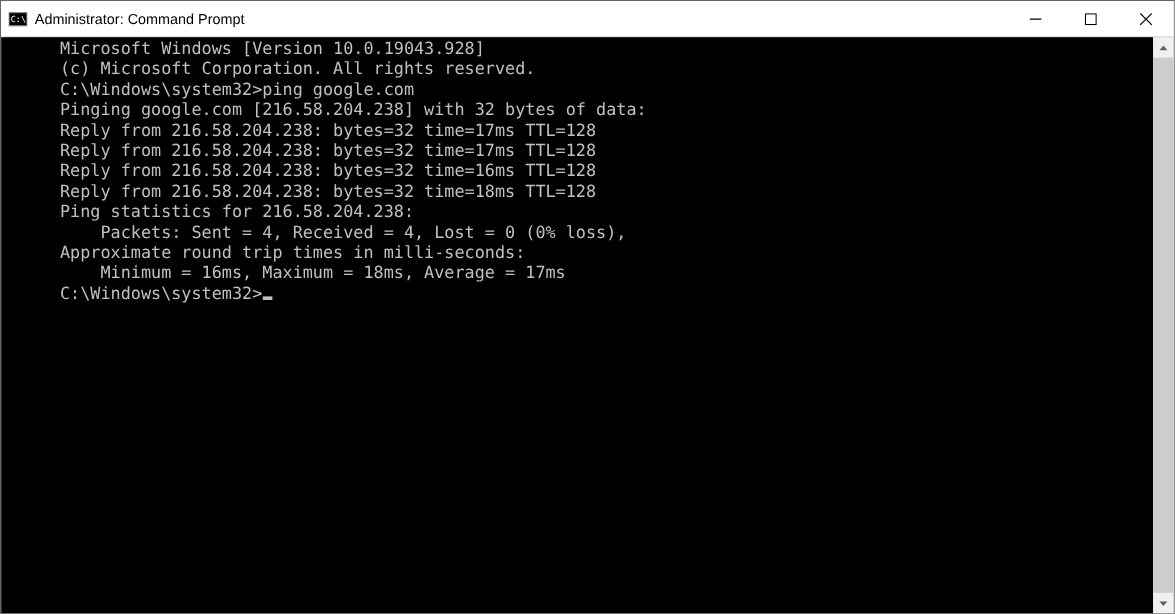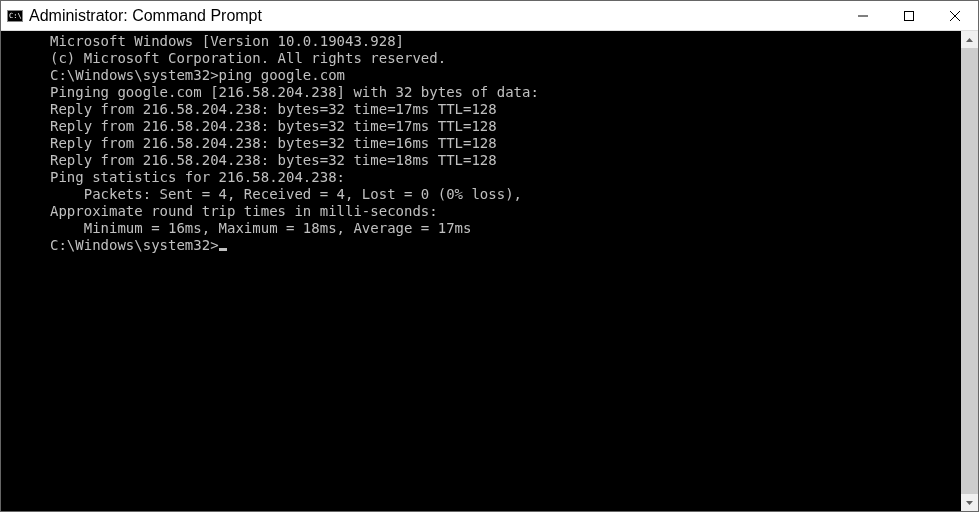--- a/index.html
+++ b/index.html
@@ -16,21 +16,21 @@
     display: flex; align-items: center;
     border-bottom: 1px solid #ddd;
     user-select: none;
   }
   .titlebar .icon {
     width: 16px; height: 16px;
     margin-left: 6px; margin-right: 6px;
     display: flex; align-items: center; justify-content: center;
   }
   .titlebar .title {
-    font-size: 16px;
+    font-size: 12px;
     color: #000;
     flex: 0 0 auto;
   }
   .titlebar .spacer { flex: 1; }
   .winbtn {
     width: 46px; height: 30px;
     display: flex; align-items: center; justify-content: center;
     color: #000;
   }
   .client {

